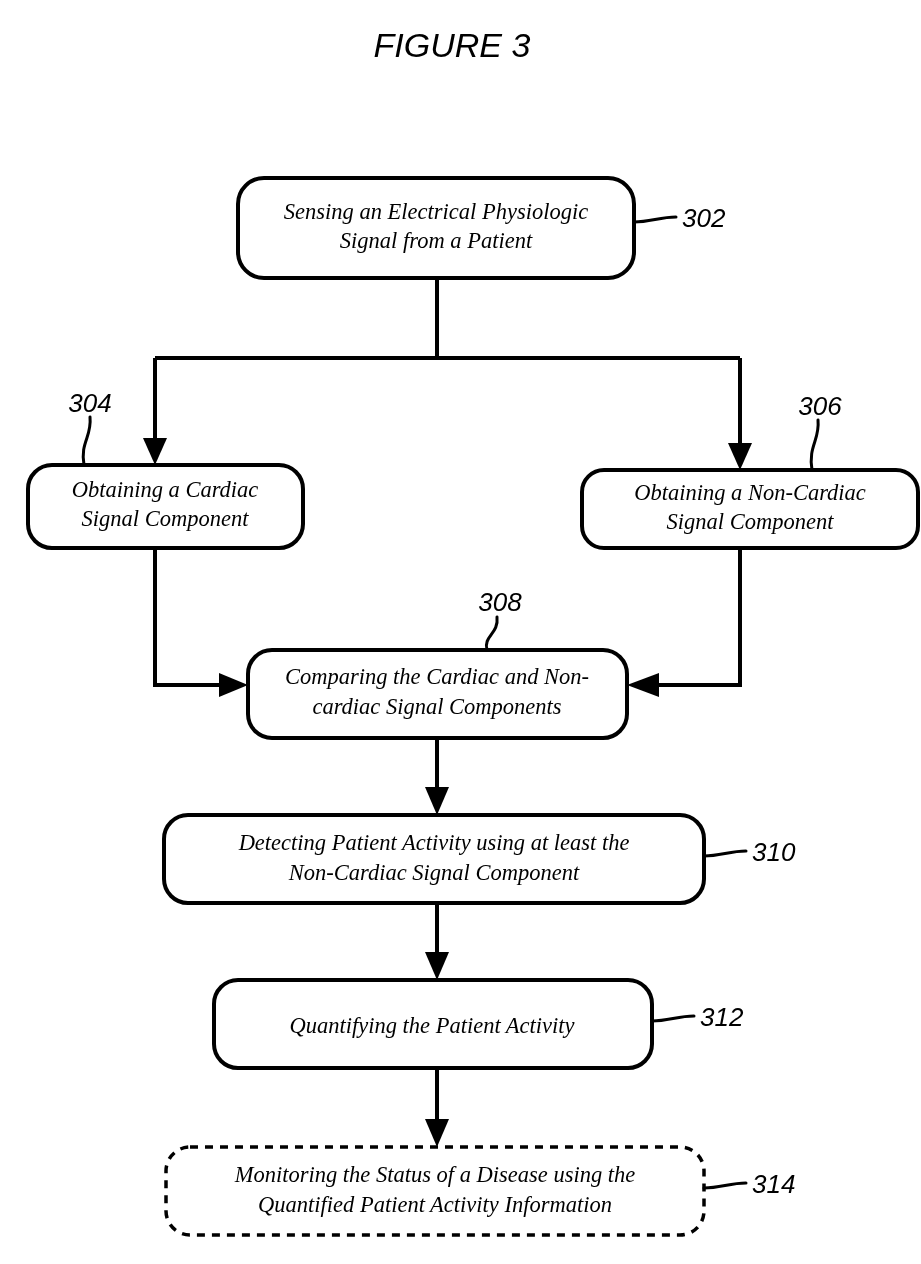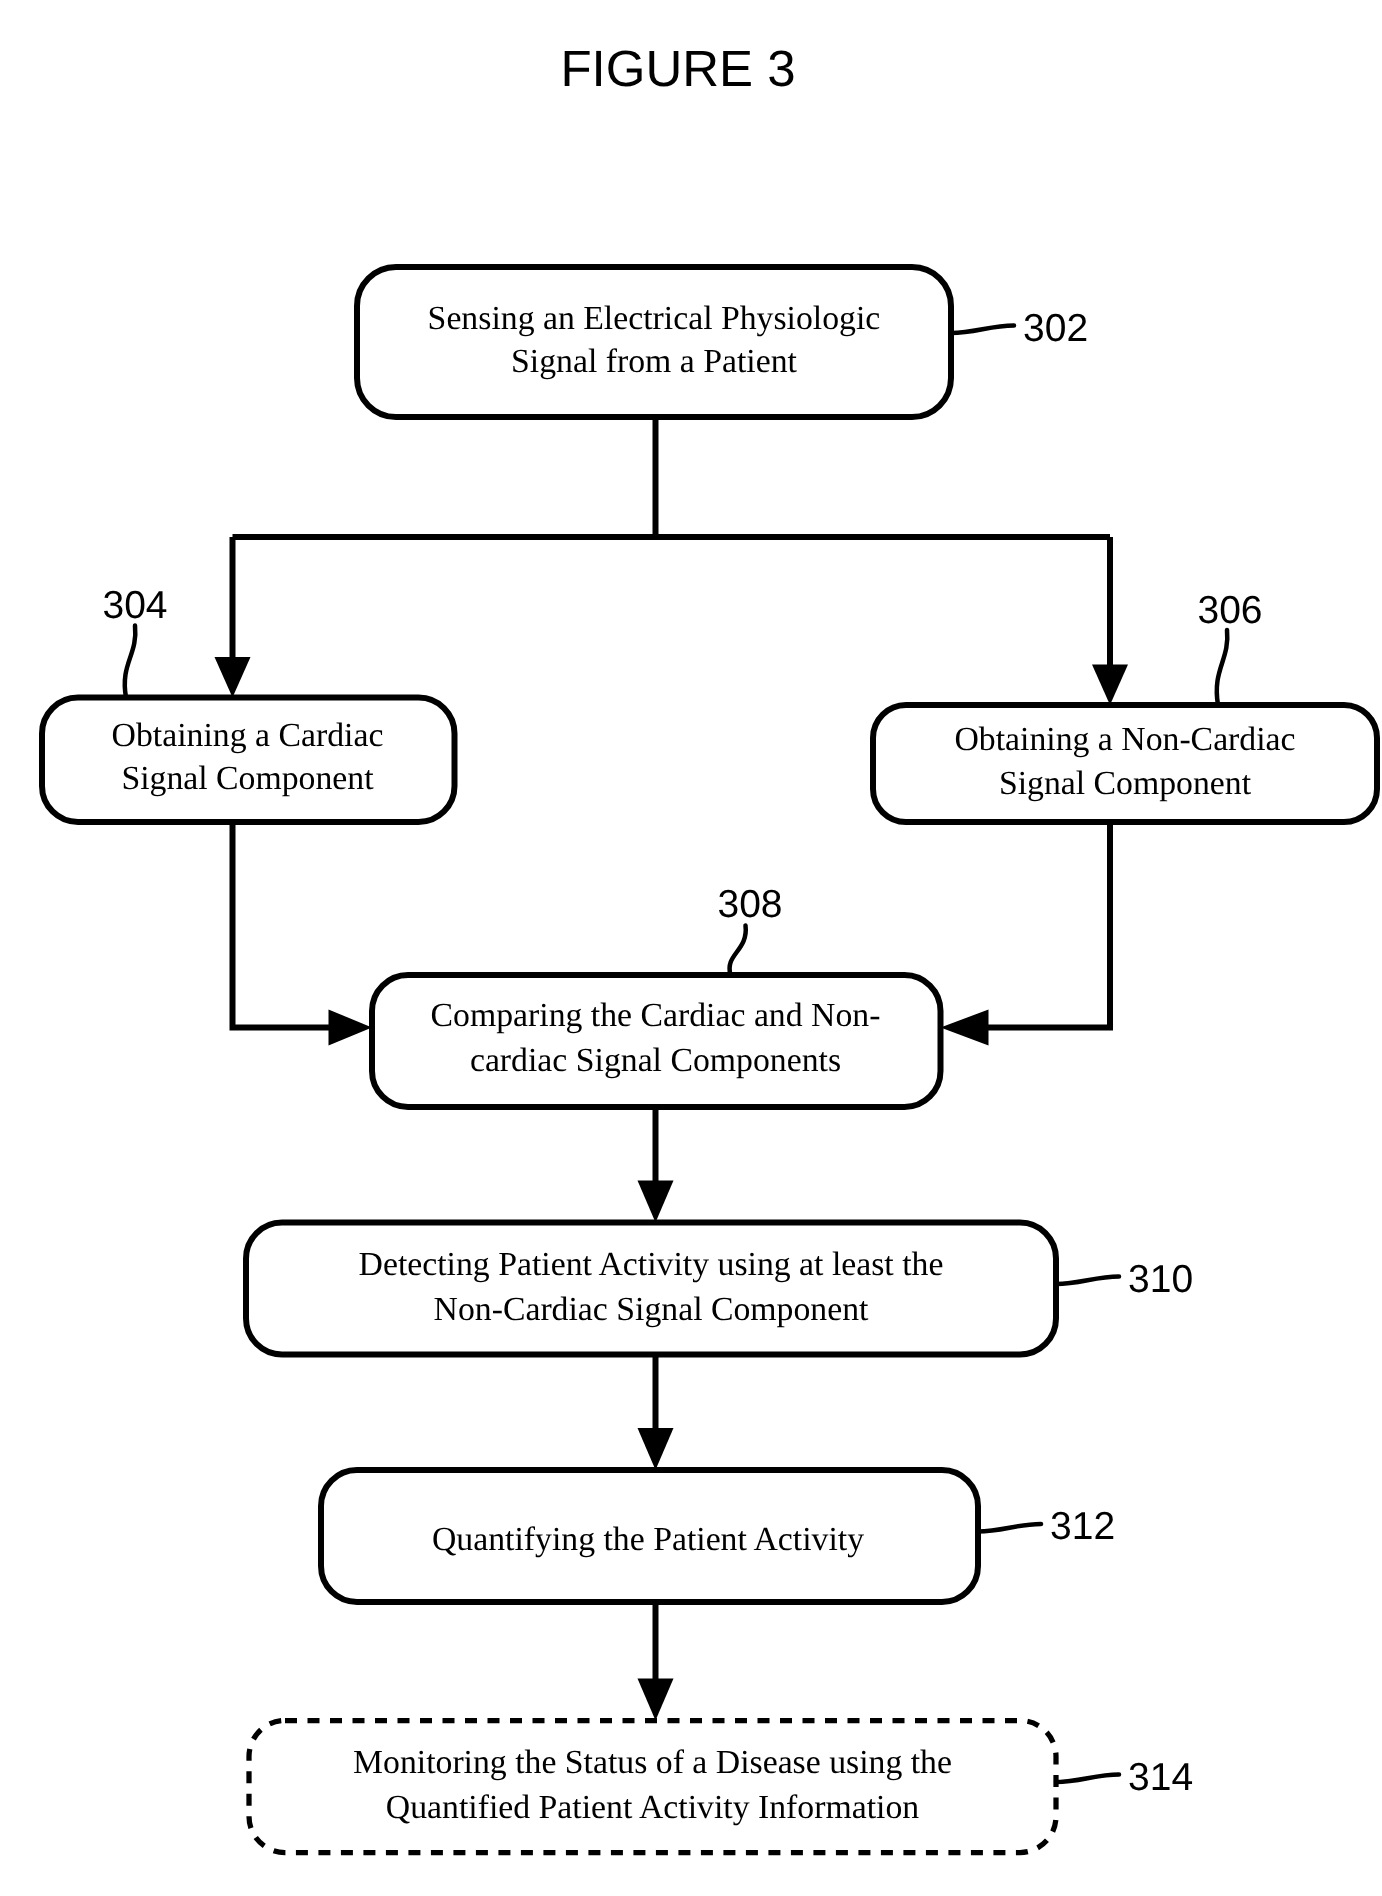--- a/index.html
+++ b/index.html
@@ -12,20 +12,21 @@
     height: 1264px;
     position: relative;
     font-family: "Liberation Serif", serif;
     overflow: hidden;
   }
   #figure-root {
     position: absolute;
     top: 0; left: 0;
     width: 921px;
     height: 1264px;
+    font-style: italic;
   }
   .fig-title {
     font-family: "Liberation Sans", sans-serif;
     font-size: 34px;
     fill: #000000;
     text-anchor: middle;
   }
   .box-shape {
     fill: #ffffff;
     stroke: #000000;

